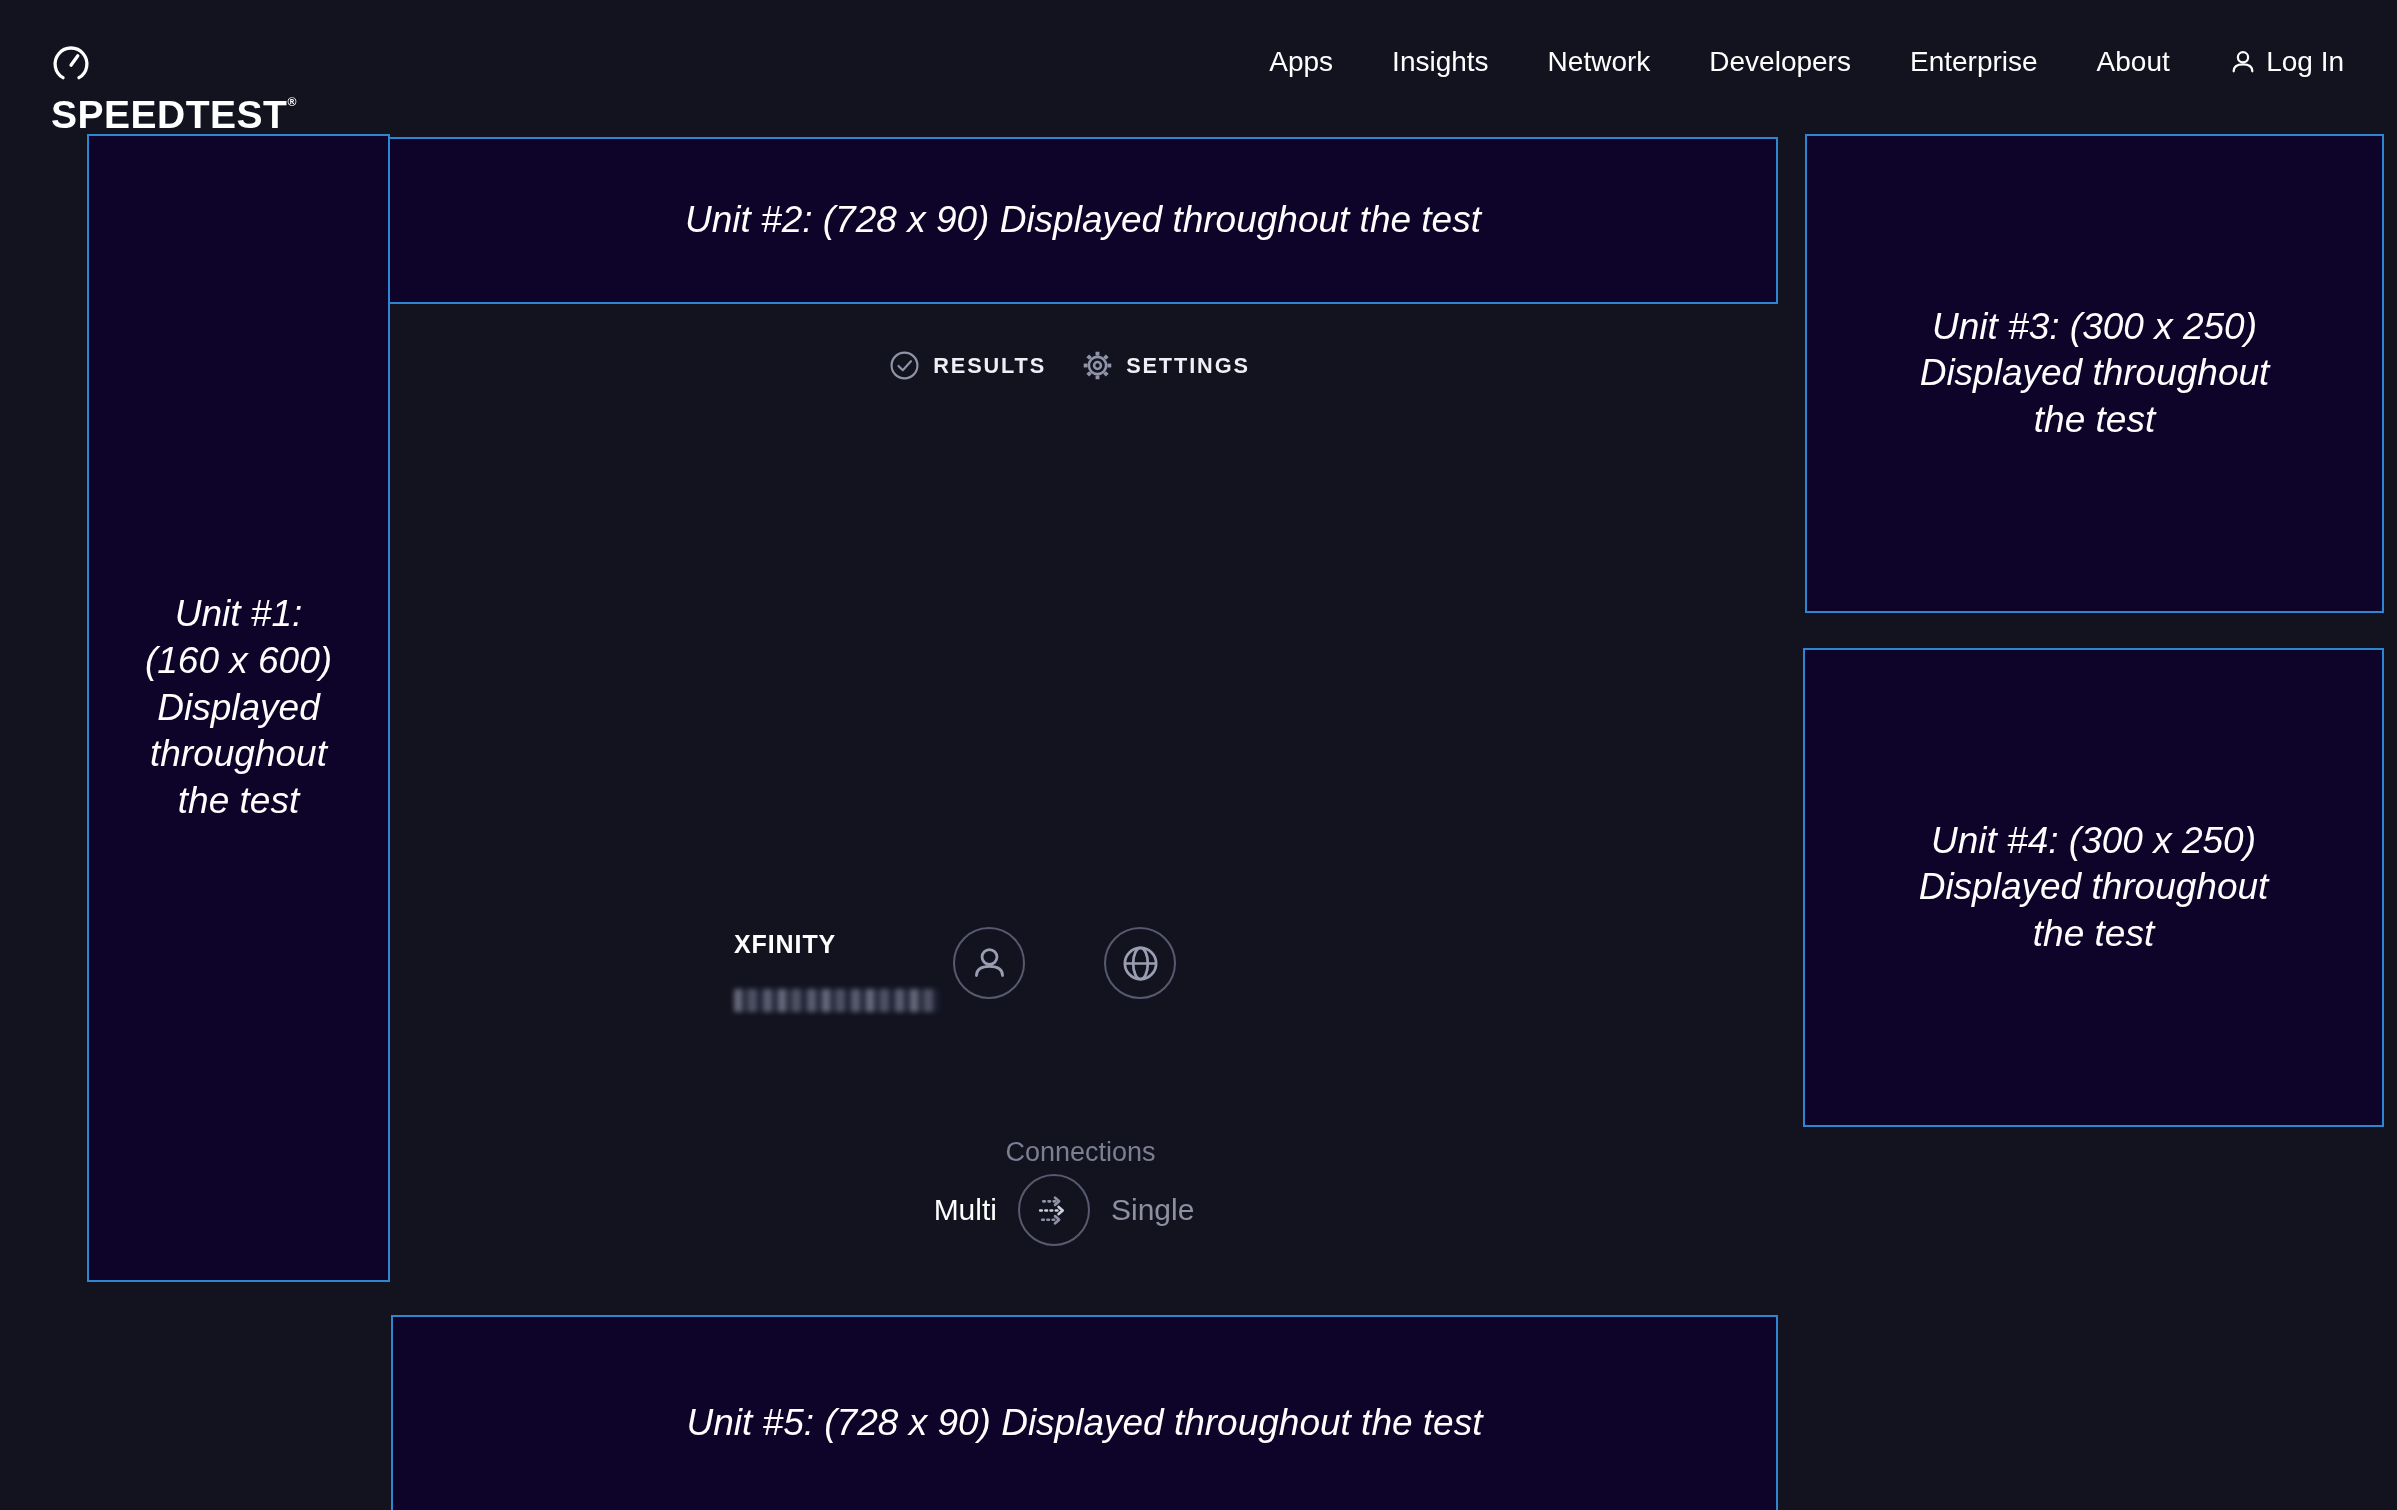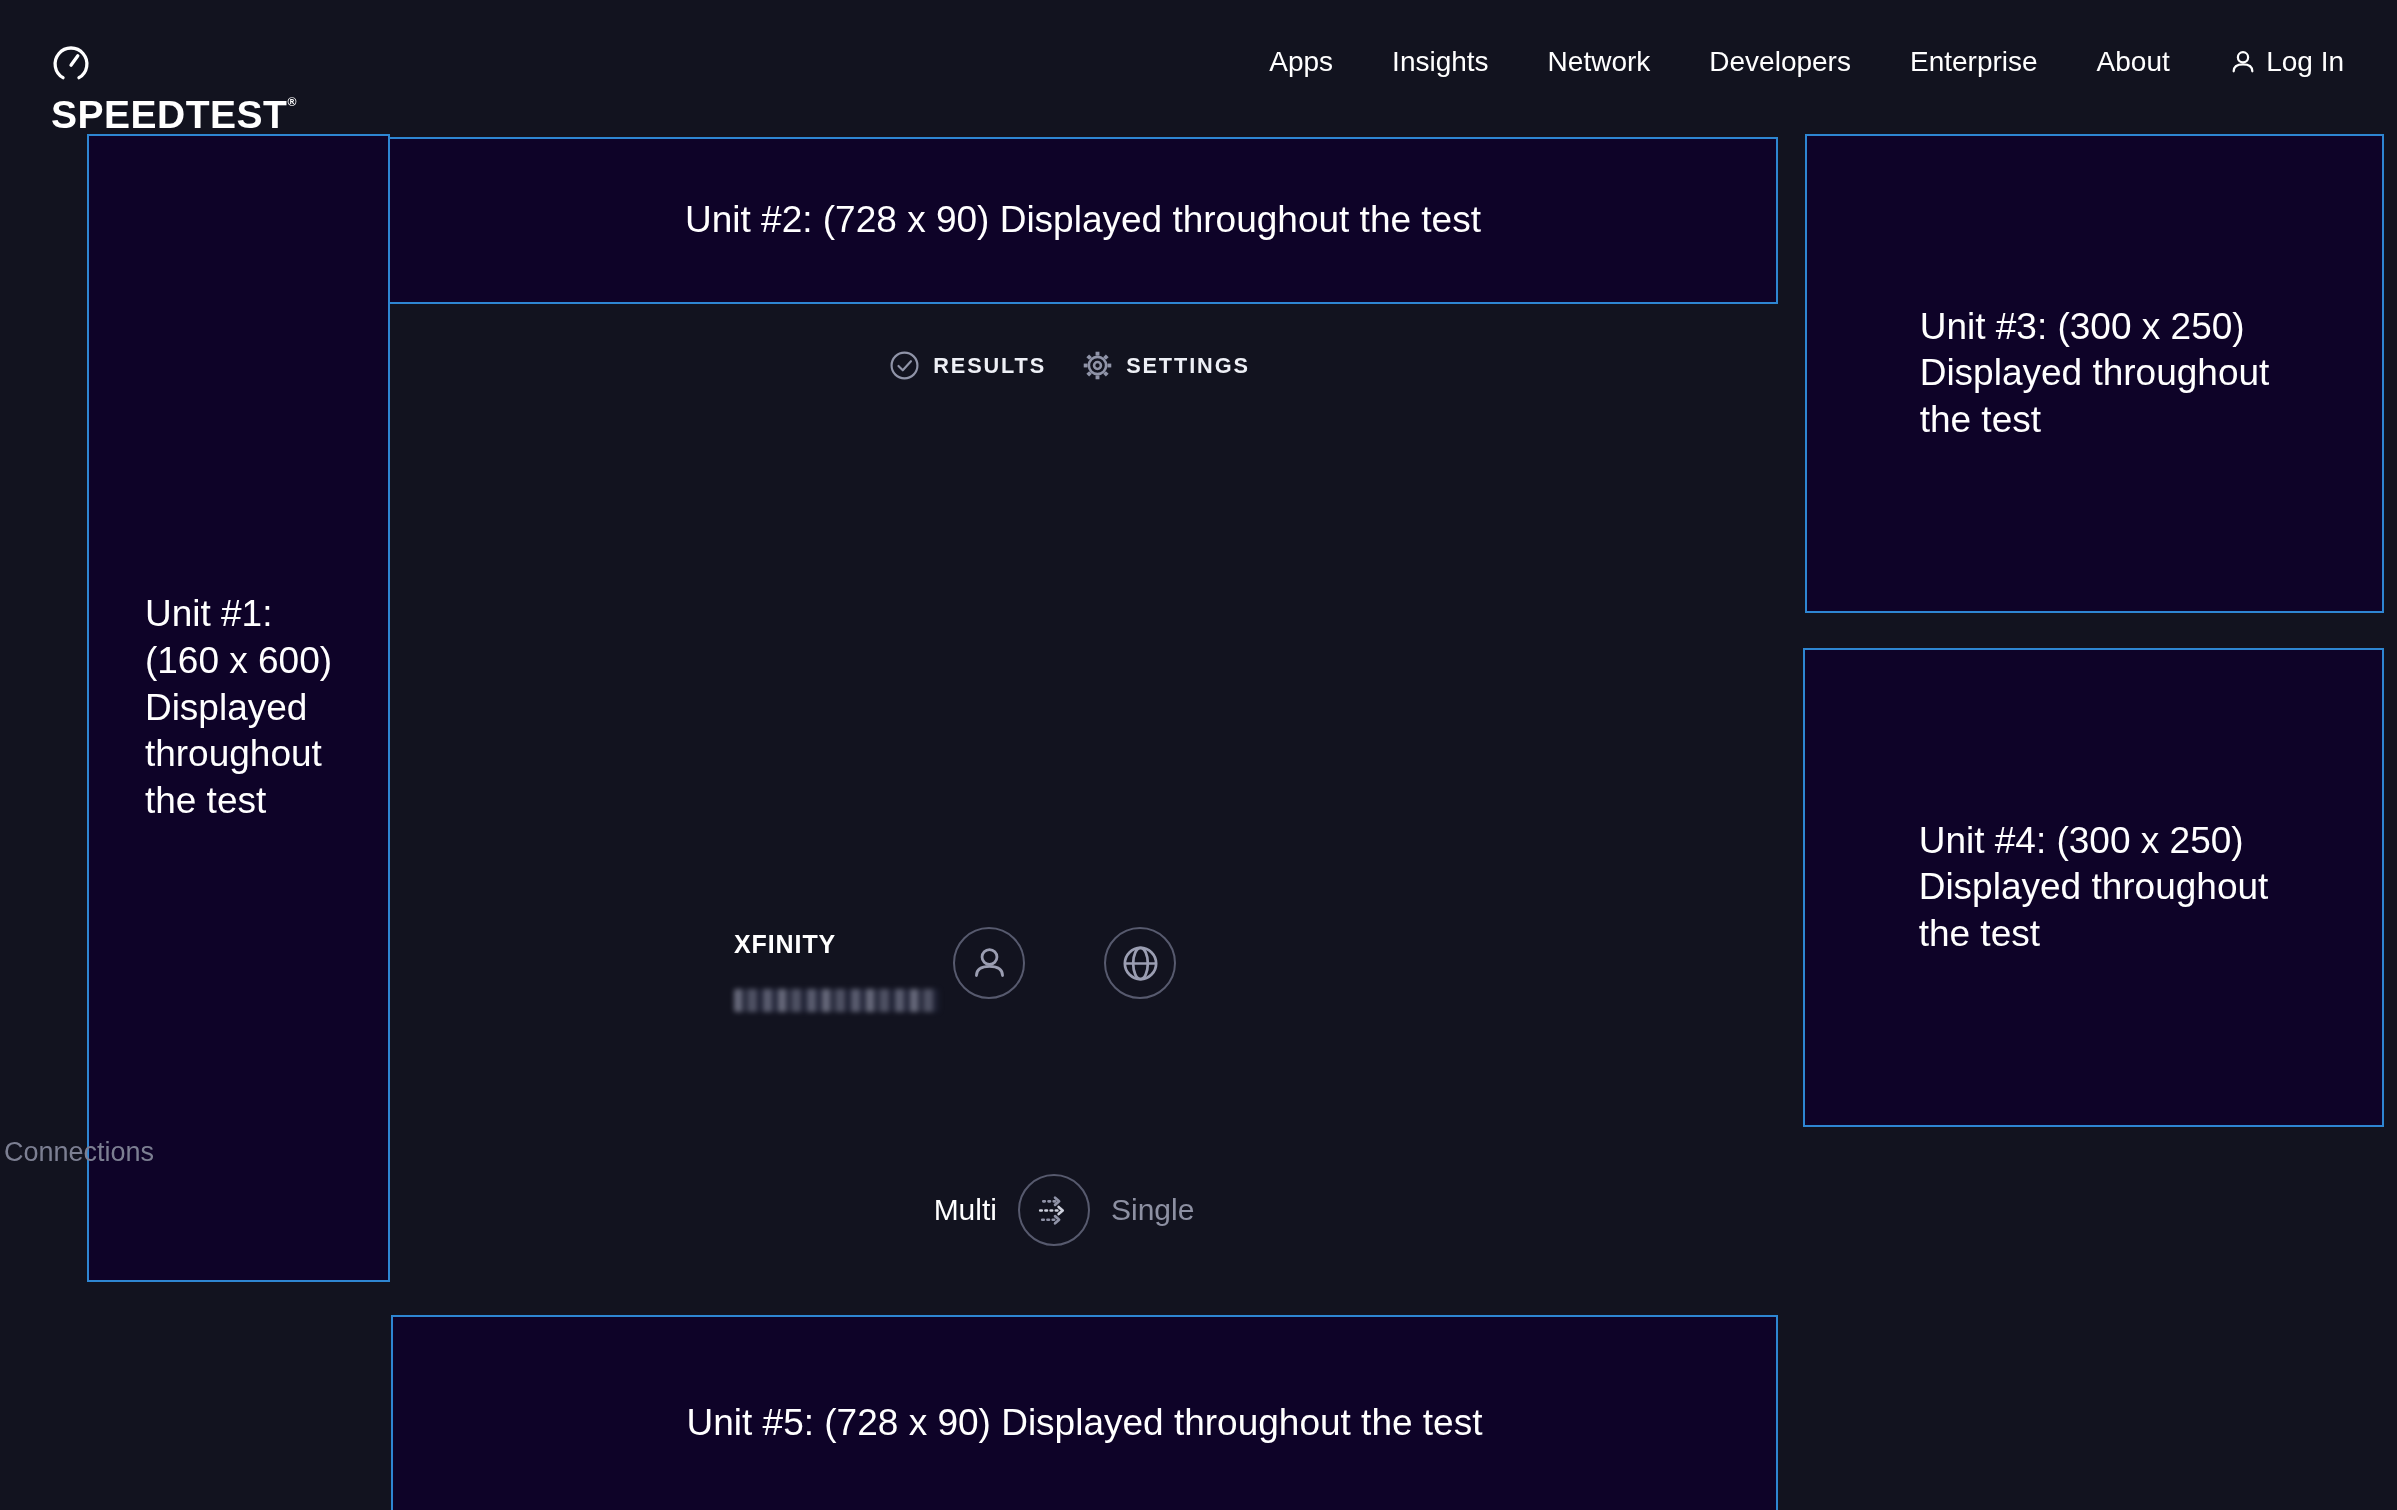--- a/index.html
+++ b/index.html
@@ -23,22 +23,24 @@
   .login { display:flex; align-items:center; gap:9.4px; font-size:28px; color:#fff; cursor:pointer; }
   .login svg { width:28px; height:28px; }
 
   
   .ad {
     position:absolute;
     background:#0e0328;
     border:2.8px solid #2e86d2;
     color:#fff;
     display:flex; align-items:center; justify-content:center;
+    text-align:center;
     font-size:37px; line-height:1.26;
     white-space:pre-line;
+    font-style:italic;
   }
   #ad1 { left:51px;  top:134px;  width:303px;  height:1148px;margin-left:36px; }
   #ad2 { left:388px; top:137px;  width:1390px; height:167px; }
   #ad3 { left:1805px;top:134px;  width:579px;  height:479px; }
   #ad4 { left:1803px;top:648px;  width:581px;  height:479px; }
   #ad5 { left:391px; top:1315px; width:1387px; height:216px; }
 
   
   .tabs { position:absolute; left:0; top:350px; width:2139px; display:flex; justify-content:center; gap:36px; }
   .tab { display:flex; align-items:center; gap:13px; cursor:pointer; }
@@ -71,21 +73,21 @@
     display:flex; align-items:center; justify-content:center;
   }
   #isp-avatar { left:953px; top:927px; }
   #server-globe { left:1104px; top:927px; }
   .server-info { position:absolute; left:1196px; top:927px; }
   .server-name { font-size:35px; font-weight:500; color:#fff; }
   .server-loc  { margin-top:15px; font-size:30px; color:#6e7182; }
   .server-link { margin-top:21px; font-size:31px; color:#2ba7f0; cursor:pointer; }
 
   
-  .connections-label { position:absolute; left:4px; top:1137px; width:2137px; text-align:left;
+  .connections-label { position:absolute; left:12px; top:1137px; width:2137px; text-align:center;
                        font-size:27px; color:#7c7f92; }
   .connections-row { position:absolute; left:0; top:1174px; width:2128px;
                      display:flex; align-items:center; justify-content:center; gap:21px; }
   .conn-multi  { font-size:30px; font-weight:500; color:#fff; cursor:pointer; }
   .conn-single { font-size:30px; color:#8d90a2; cursor:pointer; }
   .toggle-circle { position:relative; width:72px; height:72px; border:2.8px solid #575a6e; border-radius:50%;
                    display:flex; align-items:center; justify-content:center; cursor:pointer; }
   .toggle-circle svg { width:45px; height:45px; }
 </style>
 </head>

